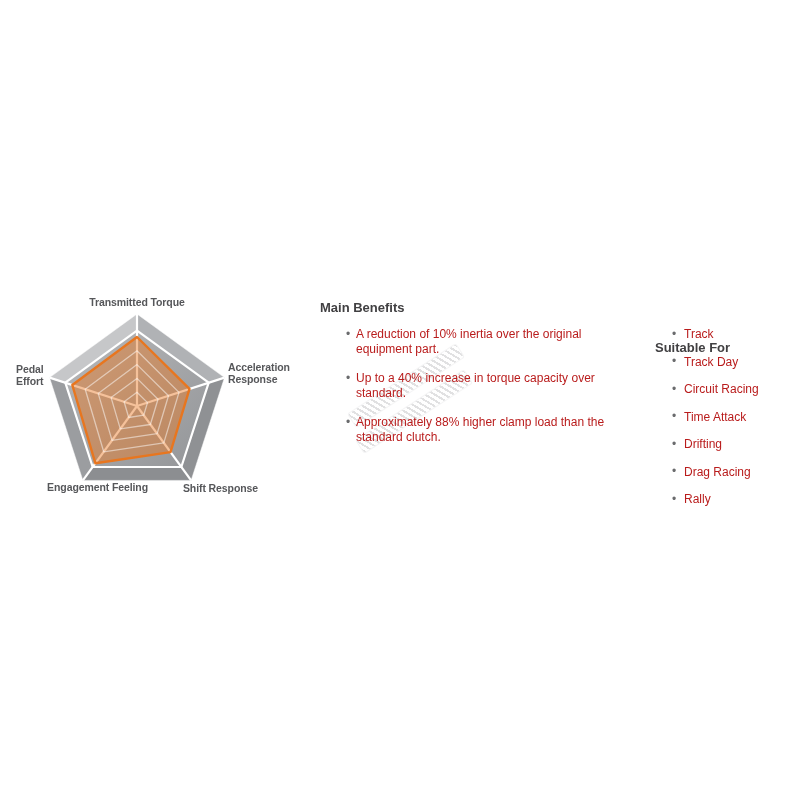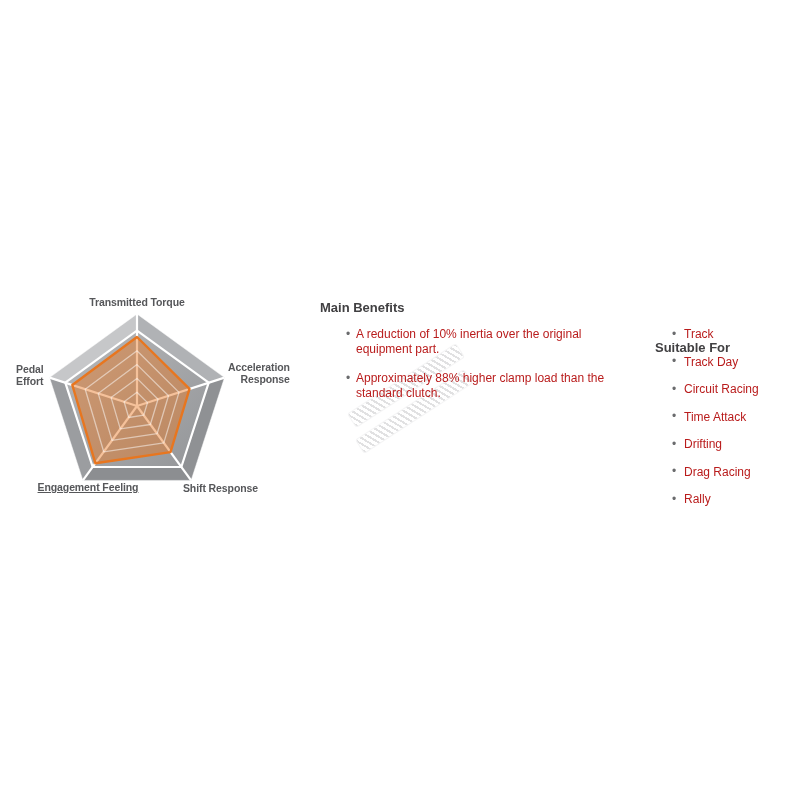--- a/index.html
+++ b/index.html
@@ -5,23 +5,23 @@
   html,body{margin:0;padding:0;background:#ffffff;}
   .page{position:relative;width:800px;height:800px;background:#ffffff;overflow:hidden;
         font-family:"Liberation Sans",sans-serif;color:#58595b;}
 
   
   .chart-wrap{position:absolute;left:0;top:290px;width:300px;height:215px;}
   .chart-svg{position:absolute;left:0;top:0;}
   .axis-label{position:absolute;font-size:10.5px;font-weight:bold;color:#56575a;
               line-height:11.5px;letter-spacing:-0.1px;white-space:pre-line;}
   .lbl-top{left:57px;top:7px;width:160px;text-align:center;}
-  .lbl-right{left:228px;top:72px;text-align:right;}
+  .lbl-right{left:228px;top:72px;text-align:left;}
   .lbl-left{left:16px;top:74px;text-align:left;}
-  .lbl-bl{left:28px;top:192px;width:120px;text-align:center;white-space:nowrap;text-decoration:underline;}
+  .lbl-bl{left:28px;top:192px;width:120px;text-align:right;white-space:nowrap;}
   .lbl-br{left:158px;top:193px;width:100px;text-align:right;white-space:nowrap;}
 
   
   .watermark{position:absolute;left:336px;top:348px;width:140px;height:100px;z-index:0;
              opacity:.55;pointer-events:none;}
   .wm-bar{position:absolute;height:15px;border-radius:2px;
           background:repeating-linear-gradient(64deg,#c9cacc 0 2px,rgba(255,255,255,0) 2px 5px);
           outline:1px solid rgba(200,201,203,.35);transform:rotate(-33deg);}
   .wm-bar.b1{left:6px;top:30px;width:128px;}
   .wm-bar.b2{left:14px;top:56px;width:128px;}
@@ -86,20 +86,21 @@
   </div>
 
   <div class="watermark">
     <div class="wm-bar b1"></div>
     <div class="wm-bar b2"></div>
   </div>
 
   <div class="col-heading h-benefits">Main Benefits</div>
   <ul class="bullets benefits-list">
     <li>A reduction of 10% inertia over the original equipment part.</li>
+    <li>Up to a 40% increase in torque capacity over standard.</li>
     <li>Approximately 88% higher clamp load than the standard clutch.</li>
   </ul>
 
   <div class="col-heading h-suitable">Suitable For</div>
   <ul class="bullets suitable-list">
     <li>Track</li>
     <li>Track Day</li>
     <li>Circuit Racing</li>
     <li>Time Attack</li>
     <li>Drifting</li>

